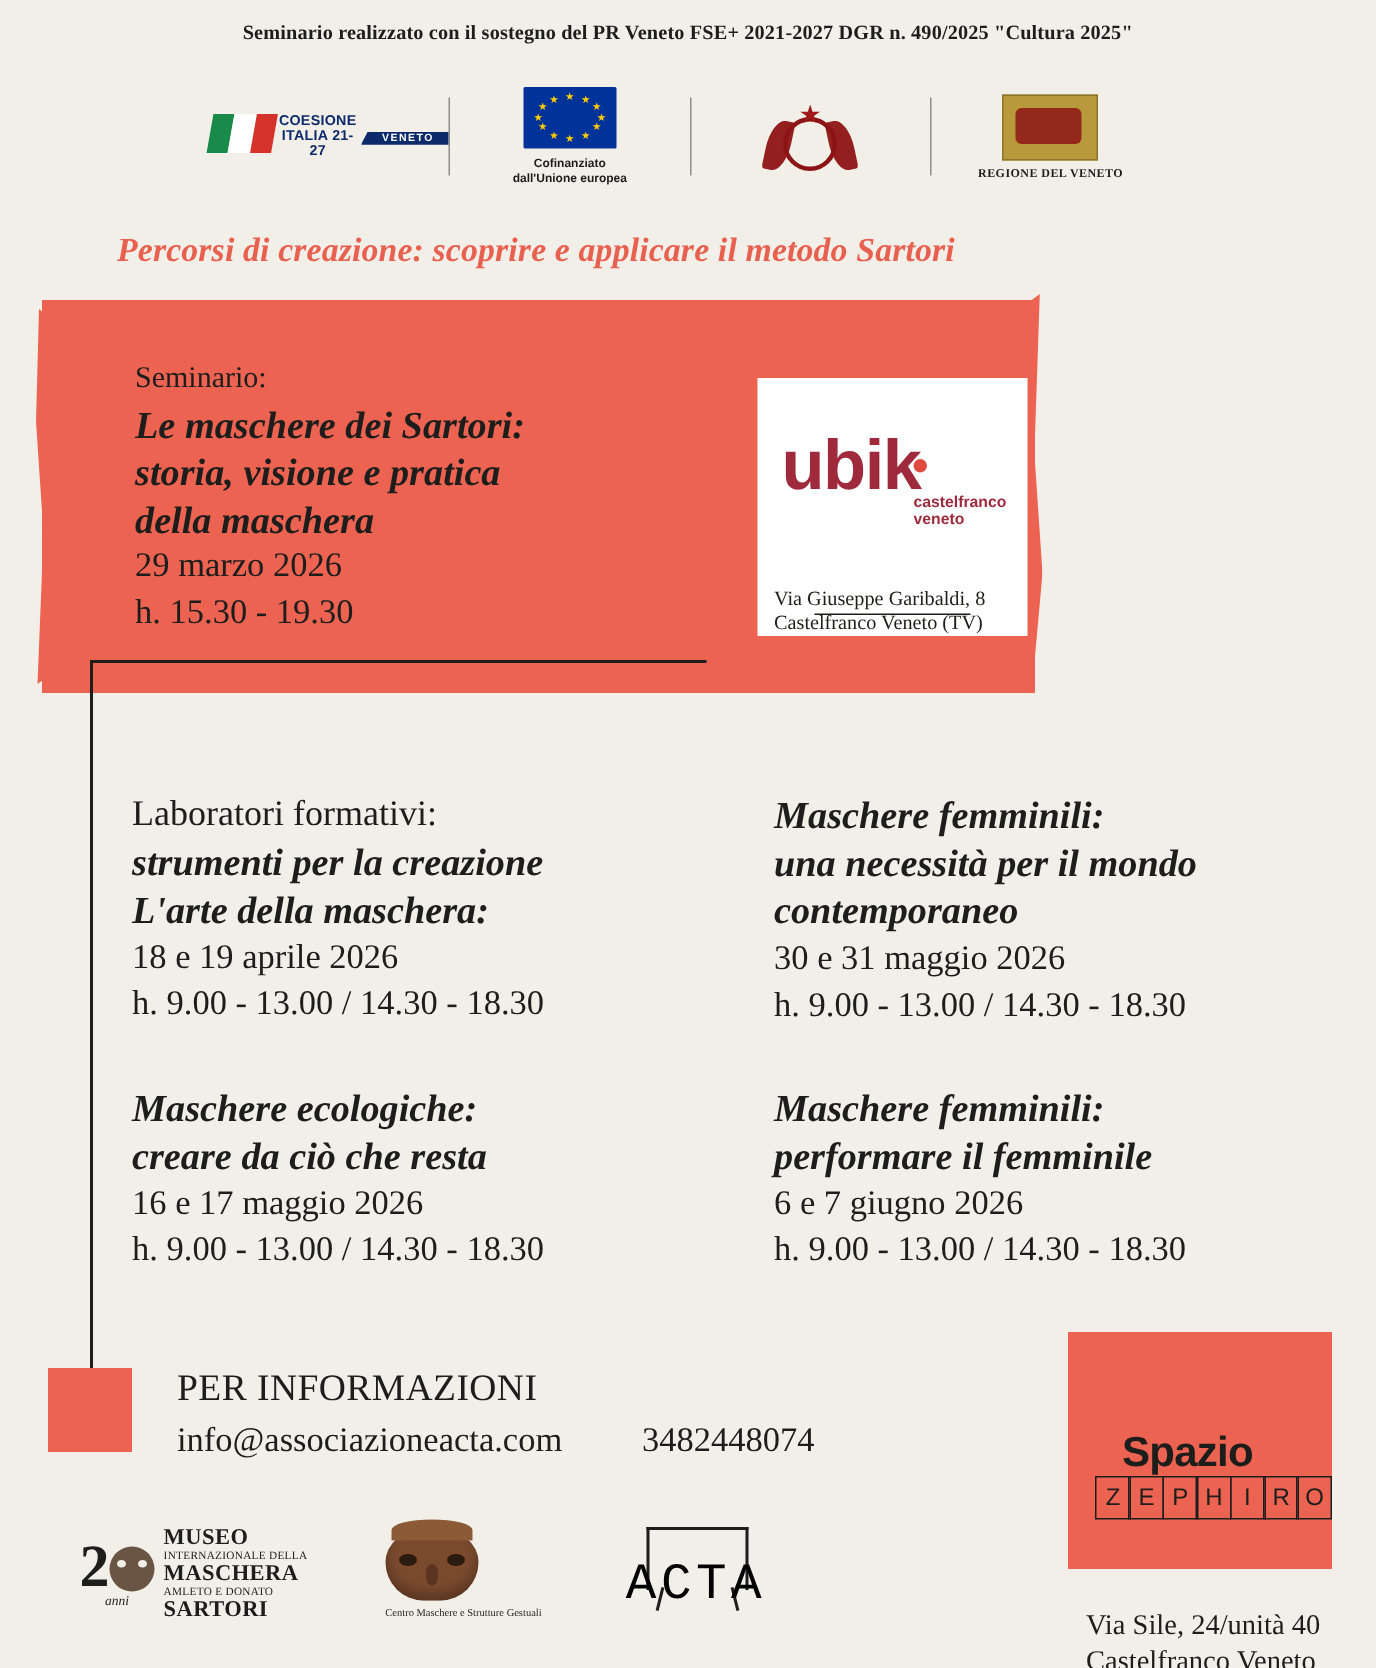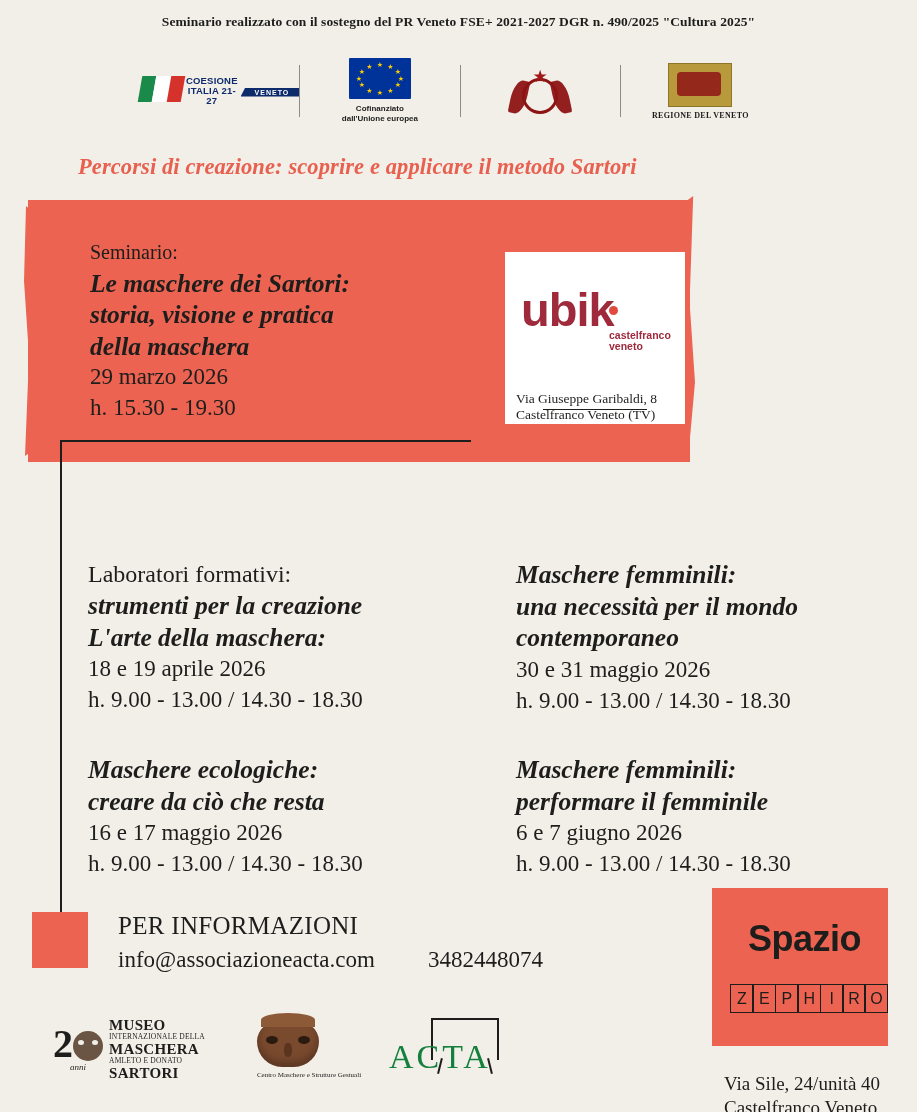--- a/index.html
+++ b/index.html
@@ -338,21 +338,21 @@
     bottom: 14px;
     left: 38px;
     width: 104px;
     height: 1.5px;
     background: #1d1d1b;
   }
 
   
   .workshops {
     position: absolute;
-    top: 559px;
+    top: 528px;
     left: 88px;
     width: 790px;
     display: grid;
     grid-template-columns: 428px 362px;
     column-gap: 0;
     row-gap: 38px;
   }
   .ws-label {
     font-size: 24px;
     line-height: 1.3;
@@ -401,24 +401,24 @@
   .zephiro-block {
     position: absolute;
     top: 888px;
     left: 712px;
     width: 176px;
     height: 158px;
     background: #ec6352;
   }
   .zephiro-title {
     position: absolute;
-    top: 918px;
+    top: 952px;
     left: 748px;
     font-family: "Liberation Sans", sans-serif;
-    font-size: 36px;
+    font-size: 28px;
     font-weight: bold;
     color: #1d1d1b;
     letter-spacing: -0.5px;
     text-align: right;
   }
   .zephiro-boxes {
     position: absolute;
     top: 984px;
     left: 730px;
     display: flex;
@@ -553,24 +553,25 @@
     text-align: center;
     color: #1d1d1b;
   }
 
   
   .acta-wrap { position: relative; width: 150px; height: 66px; }
   .acta-word {
     position: absolute;
     bottom: 6px; left: 0;
     width: 150px;
-    font-family: Liberation Serif, serif;
+    text-align: center;
+    font-family: Liberation Mono, monospace;
     font-size: 34px;
     letter-spacing: 3px;
-    color: #15803d;
+    color: #000000;
   }
   .acta-frame {
     position: absolute;
     top: 2px; left: 42px;
     width: 64px; height: 40px;
     border: 2px solid #1d1d1b;
     border-bottom: none;
   }
   .acta-frame::before, .acta-frame::after {
     content: "";

